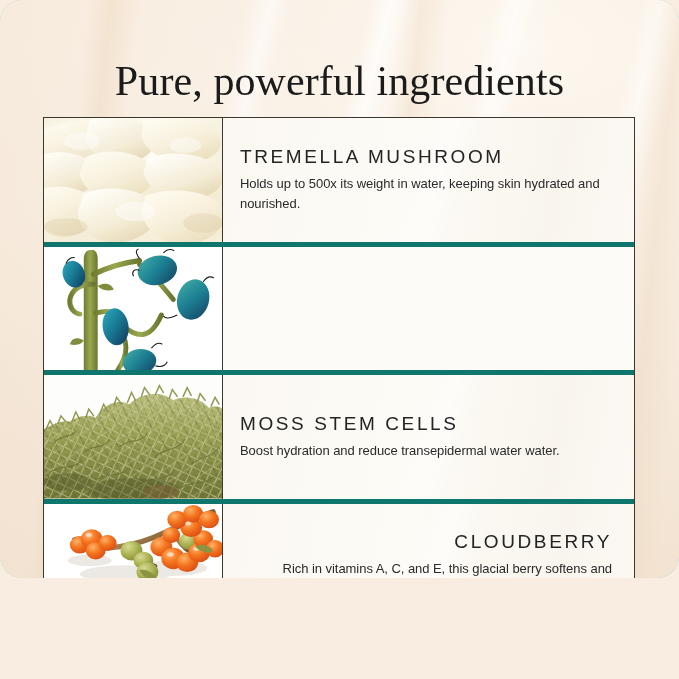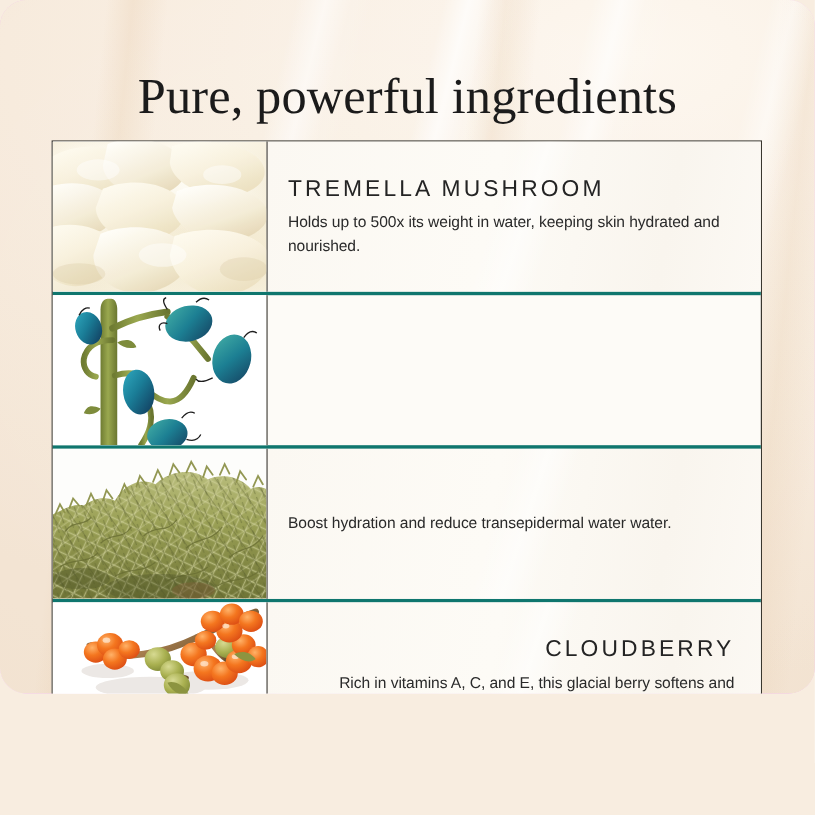--- a/index.html
+++ b/index.html
@@ -14,21 +14,21 @@
     font-family: "Liberation Sans", sans-serif;
     background: #f8ede0;
   }
 
   
   #page {
     position: relative;
     width: 679px;
     height: 578px;
     overflow: hidden;
-    background: #f0abfc;
+    background: #14b8a6;
     border-radius: 22px;
   }
   .bg-layer {
     position: absolute;
     inset: 0;
     pointer-events: none;
   }
   
   .bg-base {
     background:
@@ -114,21 +114,21 @@
     border: 1px solid #3a372f;
     box-sizing: border-box;
     background: #fdfbf7;
     display: flex;
     flex-direction: column;
   }
   .row {
     display: flex;
     flex: 1 1 0;
     min-height: 0;
-    border-bottom: 3px solid #0f766e;
+    border-bottom: 5px solid #0f766e;
     box-sizing: border-box;
   }
   .row:last-child { border-bottom: none; text-align: right; }
 
   .cell-image {
     width: 179px;
     flex: 0 0 179px;
     border-right: 1px solid #3a372f;
     box-sizing: border-box;
     position: relative;
@@ -373,20 +373,21 @@
           <g opacity="0.35" fill="#4b5027">
             <ellipse cx="90" cy="118" rx="46" ry="12"></ellipse>
             <ellipse cx="24" cy="110" rx="24" ry="9"></ellipse>
           </g>
           <g opacity="0.30" fill="#8a5a3a">
             <ellipse cx="118" cy="120" rx="18" ry="7"></ellipse>
           </g>
         </svg>
       </div>
       <div class="cell-text">
+        <div class="ing-name">MOSS STEM CELLS</div>
         <div class="ing-desc">Boost hydration and reduce transepidermal water water.</div>
       </div>
     </div>
 
     <div class="row">
       <div class="cell-image">
         <div class="studio-bg"></div>
         <svg class="art" viewBox="0 0 179 127" preserveAspectRatio="none">
           <defs>
             <radialGradient id="berryO" cx="0.35" cy="0.3" r="0.8">

